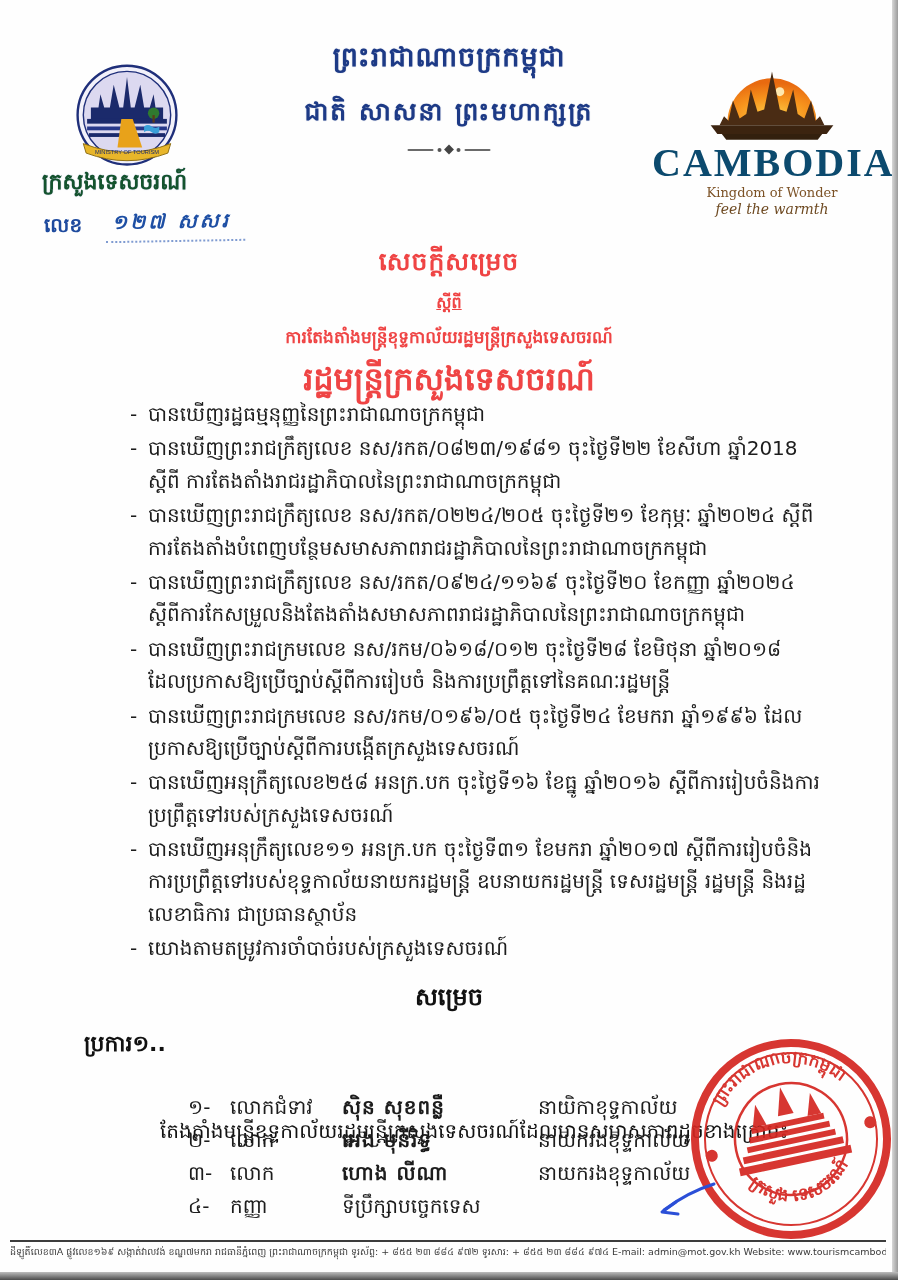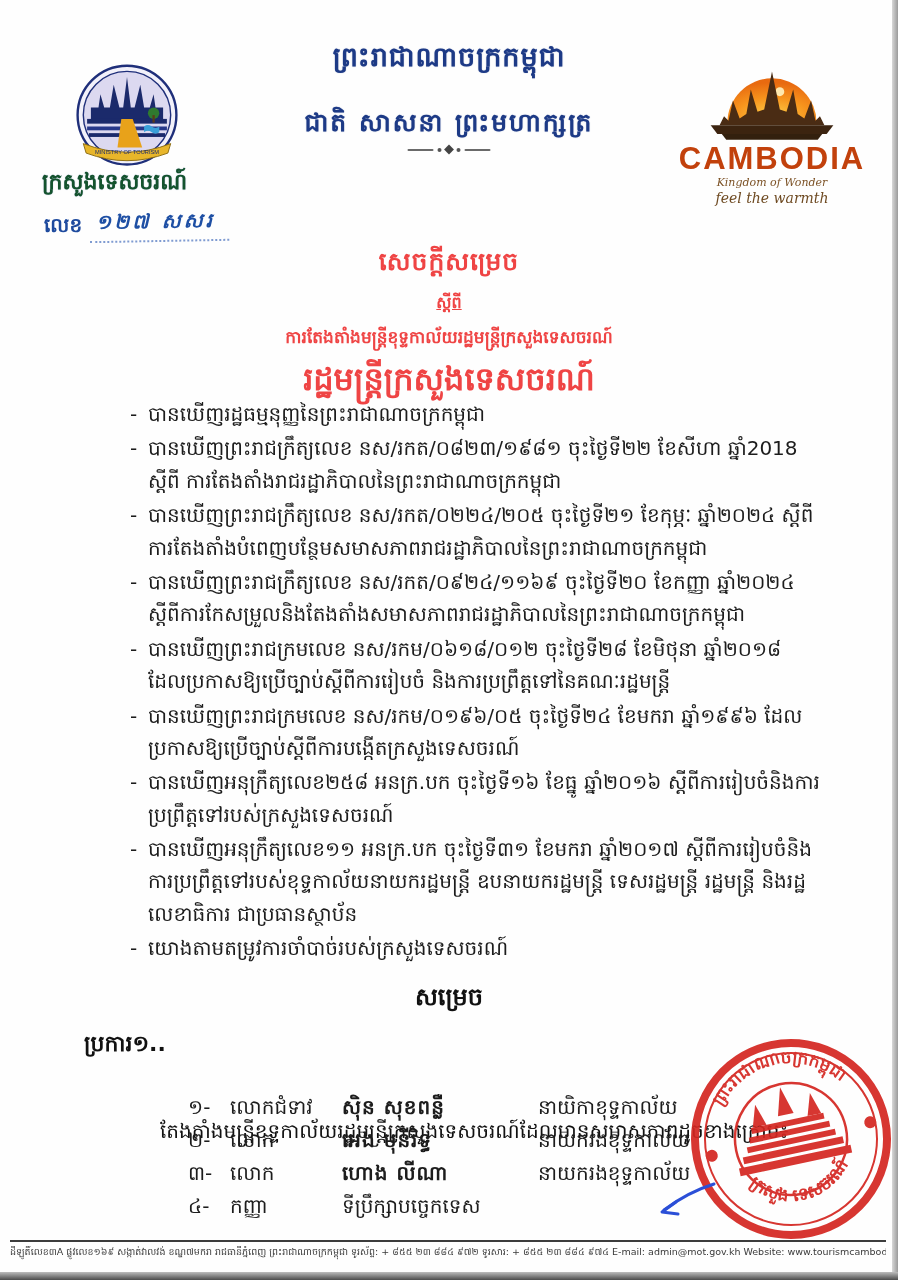--- a/index.html
+++ b/index.html
@@ -16,41 +16,41 @@
     background:linear-gradient(to right,#d8d8d8,#9a9a9a);z-index:20;}
   .scan-edge-bottom{position:absolute;left:0;bottom:0;width:100%;height:8px;
     background:linear-gradient(to bottom,#bdbdbd,#4c4c4c);z-index:20;}
 
   
   .kingdom-title{position:absolute;top:40px;left:0;width:100%;text-align:center;
     color:#1d3a86;font-size:27px;font-weight:bold;letter-spacing:1px;
     text-shadow:0 0 1px rgba(29,58,134,.45);}
   .motto{position:absolute;top:96px;left:0;width:100%;text-align:center;
     color:#1d3a86;font-size:25px;font-weight:bold;letter-spacing:2px;
-    text-shadow:0 0 1px rgba(29,58,134,.45);margin-top:11px;}
+    text-shadow:0 0 1px rgba(29,58,134,.45);}
   .divider{position:absolute;top:146px;left:50%;transform:translateX(-50%);
     display:flex;align-items:center;gap:4px;}
   .divider .line{width:26px;height:2px;background:#6a6a6a;border-radius:2px;}
   .divider .dot{width:4px;height:4px;background:#555;border-radius:50%;}
   .divider .diamond{width:7px;height:7px;background:#444;transform:rotate(45deg);}
 
   .mot-logo{position:absolute;left:70px;top:60px;width:114px;height:114px;}
   .mot-label{position:absolute;left:42px;top:168px;width:200px;
     color:#14532d;font-size:22px;font-weight:bold;
     text-shadow:0 0 1px rgba(29,58,134,.4);}
-  .ref-line{position:absolute;left:44px;top:208px;display:flex;align-items:flex-end;gap:8px;
+  .ref-line{position:absolute;left:44px;top:208px;display:flex;align-items:flex-end;gap:24px;
     color:#1e4a9e;font-size:20px;font-weight:bold;}
   .ref-handwritten{font-style:italic;color:#1e4fa4;letter-spacing:3px;
     border-bottom:2px dotted #7f9bd1;padding:0 14px 2px 6px;transform:rotate(-1deg);}
 
   .cambodia-logo{position:absolute;left:652px;top:56px;width:240px;text-align:center;}
-  .cambodia-logo .wordmark{font-family:Liberation Sans, sans-serif;
-    color:#c2410c;font-size:31px;letter-spacing:2px;line-height:1;margin-top:-4px;font-weight:bold;}
-  .cambodia-logo .tag1{font-family:"DejaVu Serif","Liberation Serif",serif;font-style:italic;
-    color:#7c5226;font-size:11px;margin-top:2px;}
+  .cambodia-logo .wordmark{font-family:Liberation Serif, serif;
+    color:#0c4a6e;font-size:40px;letter-spacing:2px;line-height:1;margin-top:-4px;font-weight:bold;}
+  .cambodia-logo .tag1{font-family:"DejaVu Serif","Liberation Serif",serif;
+    color:#7c5226;font-size:13px;margin-top:2px;}
   .cambodia-logo .tag2{font-family:"DejaVu Serif","Liberation Serif",serif;font-style:italic;
     color:#6e4a22;font-size:14px;margin-top:1px;}
 
   
   .title-block{position:absolute;top:246px;left:0;width:100%;text-align:center;
     font-weight:bold;color:#ef4444;}
   .title-block .t1{font-size:25px;letter-spacing:1px;}
   .title-block .t2{font-size:16px;margin-top:10px;text-decoration:underline;}
   .title-block .t3{font-size:17px;margin-top:10px;}
   .title-block .t4{font-size:32px;margin-top:8px;}

